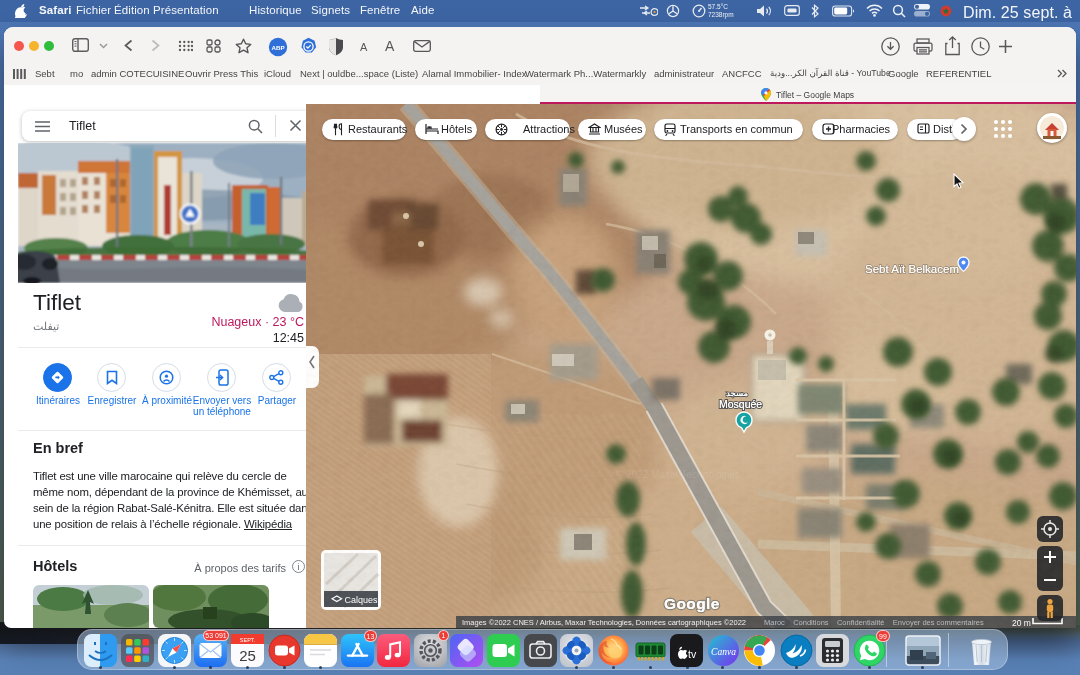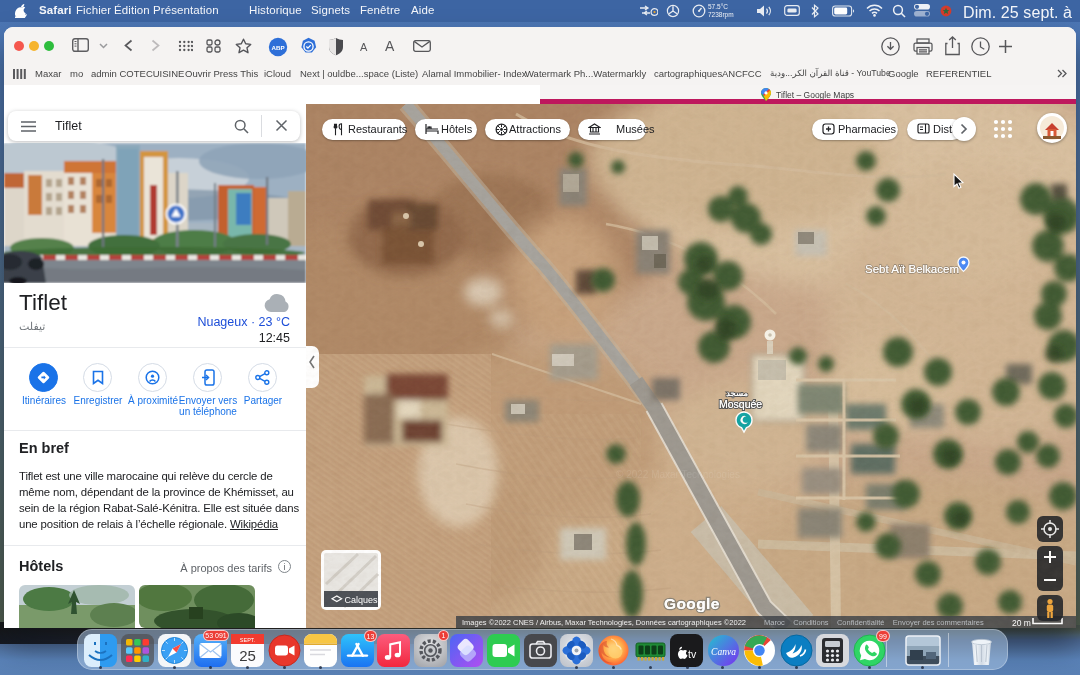--- a/index.html
+++ b/index.html
@@ -9,25 +9,25 @@
   background:linear-gradient(180deg,#4a74b2 0px,#4d77b5 28px,#55624f 629px,#4e6a94 640px,#5b84ba 660px,#5a81b5 675px); }
 #wallshade { position:absolute; left:0; top:625px; width:1080px; height:22px; background:radial-gradient(ellipse 760px 20px at 430px 0px, rgba(45,35,25,.6), rgba(40,40,50,0) 72%), radial-gradient(ellipse 420px 16px at 930px 0px, rgba(50,55,70,.55), rgba(40,40,50,0) 70%); }
 #walldark { position:absolute; left:0; top:622px; width:440px; height:22px; background:linear-gradient(90deg, rgba(15,15,18,.88), rgba(50,35,25,.65) 75%, rgba(60,50,45,.15)); }
 #menubar { position:absolute; left:0; top:0; width:1080px; height:22px; background:#3d65a3; color:#f4f6fa; font-size:11.5px; }
 #menubar .mi { position:absolute; top:4px; white-space:nowrap; letter-spacing:.1px; }
 #win { position:absolute; left:4px; top:27px; width:1072px; height:601px; border-radius:9px 9px 7px 7px; background:#fff; box-shadow:0 18px 30px rgba(10,16,28,.5); }
 #toolbar { position:absolute; left:0; top:0; width:1072px; height:35px; background:#f5f3f2; border-radius:9px 9px 0 0; }
 #bookbar { position:absolute; left:0; top:35px; width:1072px; height:23px; background:#f5f3f2; font-size:9.5px; color:#454545; }
 #tabbar  { position:absolute; left:0; top:58px; width:1072px; height:19px; }
 #tabL { position:absolute; left:0; top:0; width:536px; height:19px; background:#e7e4e3; border-bottom:1px solid #d8d4d3; border-right:1px solid #d0cccb; }
-#tabR { position:absolute; left:536px; top:0; width:536px; height:19px; background:#f6f4f3; border-bottom:5px solid #be185d; }
+#tabR { position:absolute; left:536px; top:0; width:536px; height:19px; background:#f6f4f3; border-bottom:2px solid #be185d; }
 .tabtxt { position:absolute; top:4.5px; font-size:8.5px; color:#3d3d3d; white-space:nowrap; }
 .tl { position:absolute; top:14px; width:10px; height:10px; border-radius:50%; }
 #addr { position:absolute; left:431px; top:7px; width:436px; height:21px; background:#fcfbfb; border:1px solid #e8e4e3; border-radius:7px; font-size:12px; color:#3f3f3f; }
-#sidebar { position:absolute; left:0; top:77px; width:302px; height:524px; background:#fff; overflow:hidden; }
+#sidebar { position:absolute; left:14px; top:77px; width:302px; height:524px; background:#fff; overflow:hidden; }
 #map { position:absolute; left:302px; top:77px; width:770px; height:524px; overflow:hidden; background:#c8a98a; }
 .chip { position:absolute; top:15px; height:21px; background:#fff; border-radius:11px; box-shadow:0 1px 2px rgba(0,0,0,.3); font-size:11px; color:#202124; line-height:21px; white-space:nowrap; }
 .chip svg { position:absolute; left:10px; top:4px; }
 #dock { position:absolute; left:77px; top:629px; width:931px; height:41px; background:rgba(170,196,228,.55); border:1px solid rgba(255,255,255,.28); border-radius:15px; }
 .di { position:absolute; top:634px; width:33px; height:33px; }
 .ddot { position:absolute; top:666px; width:3px; height:3px; border-radius:50%; background:rgba(25,35,55,.8); }
 .badge { position:absolute; background:#ec3e37; color:#fff; border-radius:8px; font-size:7px; line-height:10px; text-align:center; border:1px solid rgba(255,255,255,.7); }
 .gbtn { position:absolute; width:29px; height:29px; border-radius:50%; border:1px solid #d5dce6; background:#fff; }
 .glabel { position:absolute; font-size:10px; color:#1a73e8; text-align:center; line-height:11px;}
 </style></head>
@@ -194,29 +194,29 @@
   </div>
   <div id="bookbar">
     <svg class="abs" style="left:9px; top:7px;" width="13" height="10" viewBox="0 0 13 10">
         <g fill="#5a5a5d">
           <rect x="0" y="0" width="2" height="10"></rect>
           <rect x="3.6" y="0" width="2" height="10"></rect>
           <rect x="7.2" y="0" width="2" height="10"></rect>
           <rect x="10.8" y="0" width="2" height="10"></rect>
         </g>
       </svg>
-    <span class="abs" style="left:31px; top:6px;">Maxar</span>
+    <span class="abs" style="left:31px; top:6px;">Sebt</span>
     <span class="abs" style="left:66px; top:6px;">mo</span>
     <span class="abs" style="left:87px; top:6px;">admin COTECUISINE</span>
     <span class="abs" style="left:181px; top:6px;">Ouvrir Press This</span>
     <span class="abs" style="left:260px; top:6px;">iCloud</span>
     <span class="abs" style="left:296px; top:6px;">Next | ouldbe...space (Liste)</span>
     <span class="abs" style="left:418px; top:6px;">Alamal Immobilier- Index</span>
     <span class="abs" style="left:521px; top:6px;">Watermark Ph...Watermarkly</span>
-    <span class="abs" style="left:650px; top:6px;">cartographiques</span>
+    <span class="abs" style="left:650px; top:6px;">administrateur</span>
     <span class="abs" style="left:718px; top:6px;">ANCFCC</span>
     <span class="abs" style="left:766px; top:6px; font-size:8.7px;">قناة القرآن الكر...ودية - YouTube</span>
     <span class="abs" style="left:884px; top:6px;">Google</span>
     <span class="abs" style="left:922px; top:6px;">REFERENTIEL</span>
     <svg class="abs" style="left:1053px; top:7px;" width="11" height="9" viewBox="0 0 11 9">
         <path d="M1 1 l3.5 3.5L1 8 M5.5 1 L9 4.5 5.5 8" stroke="#57575a" stroke-width="1.3" fill="none"></path>
       </svg>
   </div>
   <div id="tabbar">
     <div id="tabR">
@@ -332,21 +332,21 @@
       <ellipse cx="6" cy="119" rx="12" ry="8" fill="#262c33"></ellipse>
       <ellipse cx="32" cy="121" rx="8" ry="6" fill="#1b2025"></ellipse>
       <ellipse cx="14" cy="138" rx="9" ry="4" fill="#14181c"></ellipse>
       </g>
     </svg>
     <div class="abs" style="left:15px; top:186px; font-size:22.5px; color:#202124;">Tiflet</div>
     <div class="abs" style="left:15px; top:216px; font-size:11px; color:#70757a;">تيفلت</div>
     <svg class="abs" style="left:258px; top:190px;" width="28" height="19" viewBox="0 0 28 19">
       <path d="M9 18 a6.5 6.5 0 0 1-1.4-12.8 A8.3 8.3 0 0 1 23.5 7.6 5.6 5.6 0 0 1 22.3 18z" fill="#aab0b6"></path>
     </svg>
-    <div class="abs" style="left:140px; top:211px; width:146px; text-align:right; font-size:12.5px; color:#1d4ed8;">Nuageux · 23 °C</div>
+    <div class="abs" style="left:140px; top:211px; width:146px; text-align:right; font-size:12.5px; color:#be185d;">Nuageux · 23 °C</div>
     <div class="abs" style="left:140px; top:227px; width:146px; text-align:right; font-size:12.5px; color:#202124;">12:45</div>
     <div class="abs" style="left:0; top:243px; width:302px; height:1px; background:#e8eaed;"></div>
     <div class="gbtn" style="left:25px; top:259px; background:#1a73e8; border-color:#1a73e8;"></div>
     <svg class="abs" style="left:32px; top:266px;" width="15" height="15" viewBox="0 0 15 15">
         <rect x="3" y="3" width="9" height="9" rx="1.5" fill="#fff" transform="rotate(45 7.5 7.5)"></rect>
         <path d="M6 8.2 v-1.6 h2.4 v-1.2 l2 2 -2 2 v-1.2z" fill="#1a73e8" transform="translate(-.6 0)"></path>
       </svg>
     <div class="gbtn" style="left:79px; top:259px;"></div>
     <svg class="abs" style="left:88px; top:266px;" width="12" height="15" viewBox="0 0 12 15">
         <path d="M1.5 1.5 h9 v12 l-4.5-3.2L1.5 13.5z" fill="none" stroke="#1a73e8" stroke-width="1.6"></path>
@@ -672,28 +672,35 @@
           <path d="M2.5 .8 v4.4 M4.5 .8 v4.4 M3.5 .8 v11.4 M3.5 5.2 a1.6 1.6 0 0 0 1.6-1.6 M3.5 5.2 a1.6 1.6 0 0 1-1.6-1.6 M9.5 .8 v11.4 M9.5 6.5 c-2 0-2.4-2.4-2.4-3.4 0-1.2.9-2.3 2.4-2.3z" stroke="#202124" stroke-width="1.1" fill="none"></path>
         </svg><span style="margin-left:26px;">Restaurants</span></div>
     <div class="chip" style="left:109px; width:62px;"><svg width="14" height="12" viewBox="0 0 14 12">
           <path d="M1 1 v10 M1 8 h12 v3 M1 6 h12 M3 6 V4 h3 v2" stroke="#202124" stroke-width="1.2" fill="none"></path>
           <circle cx="4.4" cy="4.6" r="1.1" fill="#202124"></circle>
         </svg><span style="margin-left:26px;">Hôtels</span></div>
     <div class="chip" style="left:179px; width:85px;"><svg width="13" height="13" viewBox="0 0 13 13">
           <circle cx="6.5" cy="6.5" r="5.4" fill="none" stroke="#202124" stroke-width="1.2"></circle>
           <circle cx="6.5" cy="6.5" r="1.4" fill="#202124"></circle>
           <path d="M6.5 1.2 v3 M6.5 8.8 v3 M1.2 6.5 h3 M8.8 6.5 h3 M2.9 2.9 l2 2 M8.1 8.1 l2 2 M10.1 2.9 l-2 2 M4.9 8.1 l-2 2" stroke="#202124" stroke-width="1"></path>
-        </svg><span style="margin-left:24px;">Attractions</span></div>
+        </svg><span style="margin-left:38px;">Attractions</span></div>
     <div class="chip" style="left:272px; width:68px;"><svg width="13" height="12" viewBox="0 0 13 12">
           <path d="M1 11 h11 M1.8 9 h9.4 M2.5 9 V5 M5 9 V5 M8 9 V5 M10.5 9 V5 M1 4.5 L6.5 1 12 4.5z" stroke="#202124" stroke-width="1.1" fill="none"></path>
-        </svg><span style="margin-left:38px;">Musées</span></div>
+        </svg><span style="margin-left:26px;">Musées</span></div>
+    <div class="chip" style="left:348px; width:149px;"><svg width="12" height="13" viewBox="0 0 12 13">
+          <rect x="1" y="1" width="10" height="9" rx="1.8" fill="none" stroke="#202124" stroke-width="1.2"></rect>
+          <path d="M1 5.5 h10" stroke="#202124" stroke-width="1"></path>
+          <circle cx="3.4" cy="8" r=".9" fill="#202124"></circle>
+          <circle cx="8.6" cy="8" r=".9" fill="#202124"></circle>
+          <path d="M3 11 l-1.4 1.8 M9 11 l1.4 1.8" stroke="#202124" stroke-width="1.1"></path>
+        </svg><span style="margin-left:26px;">Transports en commun</span></div>
     <div class="chip" style="left:506px; width:86px;"><svg width="13" height="12" viewBox="0 0 13 12">
           <rect x="1" y="1" width="11" height="10" rx="2.4" fill="none" stroke="#202124" stroke-width="1.2"></rect>
           <path d="M6.5 3.5 v5 M4 6 h5" stroke="#202124" stroke-width="1.3"></path>
-        </svg><span style="margin-left:26px;">Pharmacies</span></div>
+        </svg><span style="margin-left:20px;">Pharmacies</span></div>
     <div class="chip" style="left:601px; width:56px;"><svg width="13" height="11" viewBox="0 0 13 11">
           <rect x="1" y="1" width="11" height="9" rx="1.6" fill="none" stroke="#202124" stroke-width="1.2"></rect>
           <path d="M8.5 1 v9" stroke="#202124" stroke-width="1.1"></path>
           <path d="M3 4 h3 M3 6.5 h3" stroke="#202124" stroke-width="1"></path>
         </svg><span style="margin-left:26px;">Disti</span></div>
     <div class="abs" style="left:646px; top:13px; width:24px; height:24px; border-radius:50%; background:#fff; box-shadow:0 1px 3px rgba(0,0,0,.3);">
         <svg style="position:absolute;left:8px;top:6px;" width="8" height="12" viewBox="0 0 8 12">
           <path d="M1.5 1.5 L6 6 L1.5 10.5" stroke="#5f6368" stroke-width="1.7" fill="none"></path>
         </svg>
       </div>

